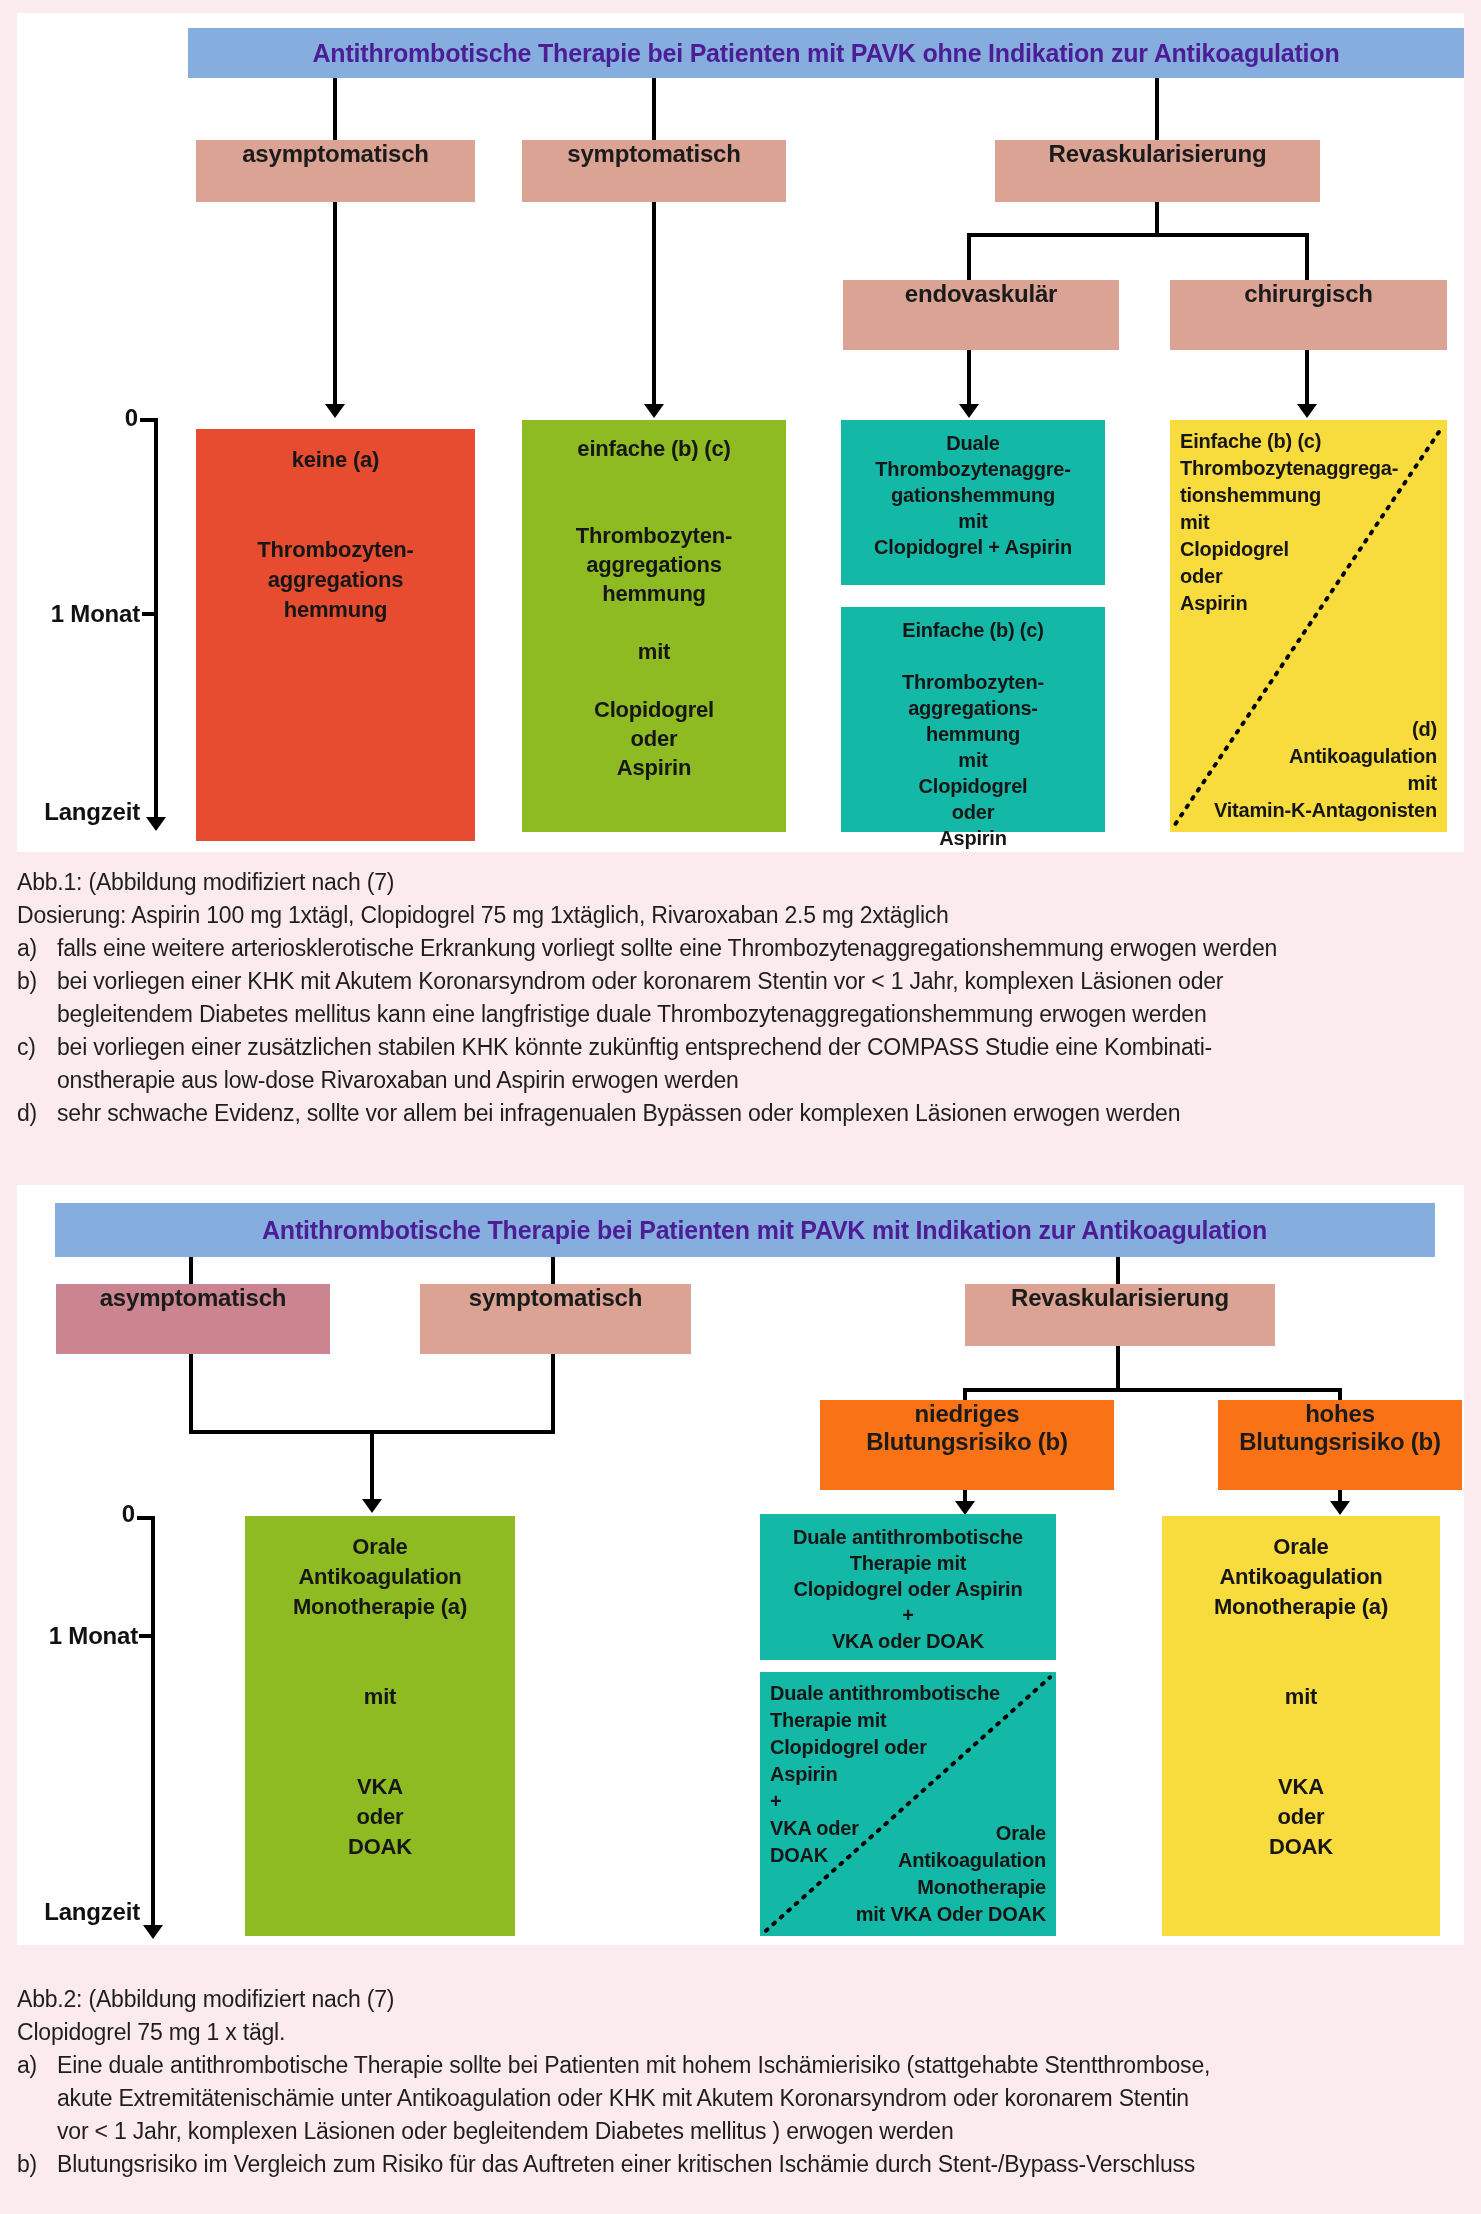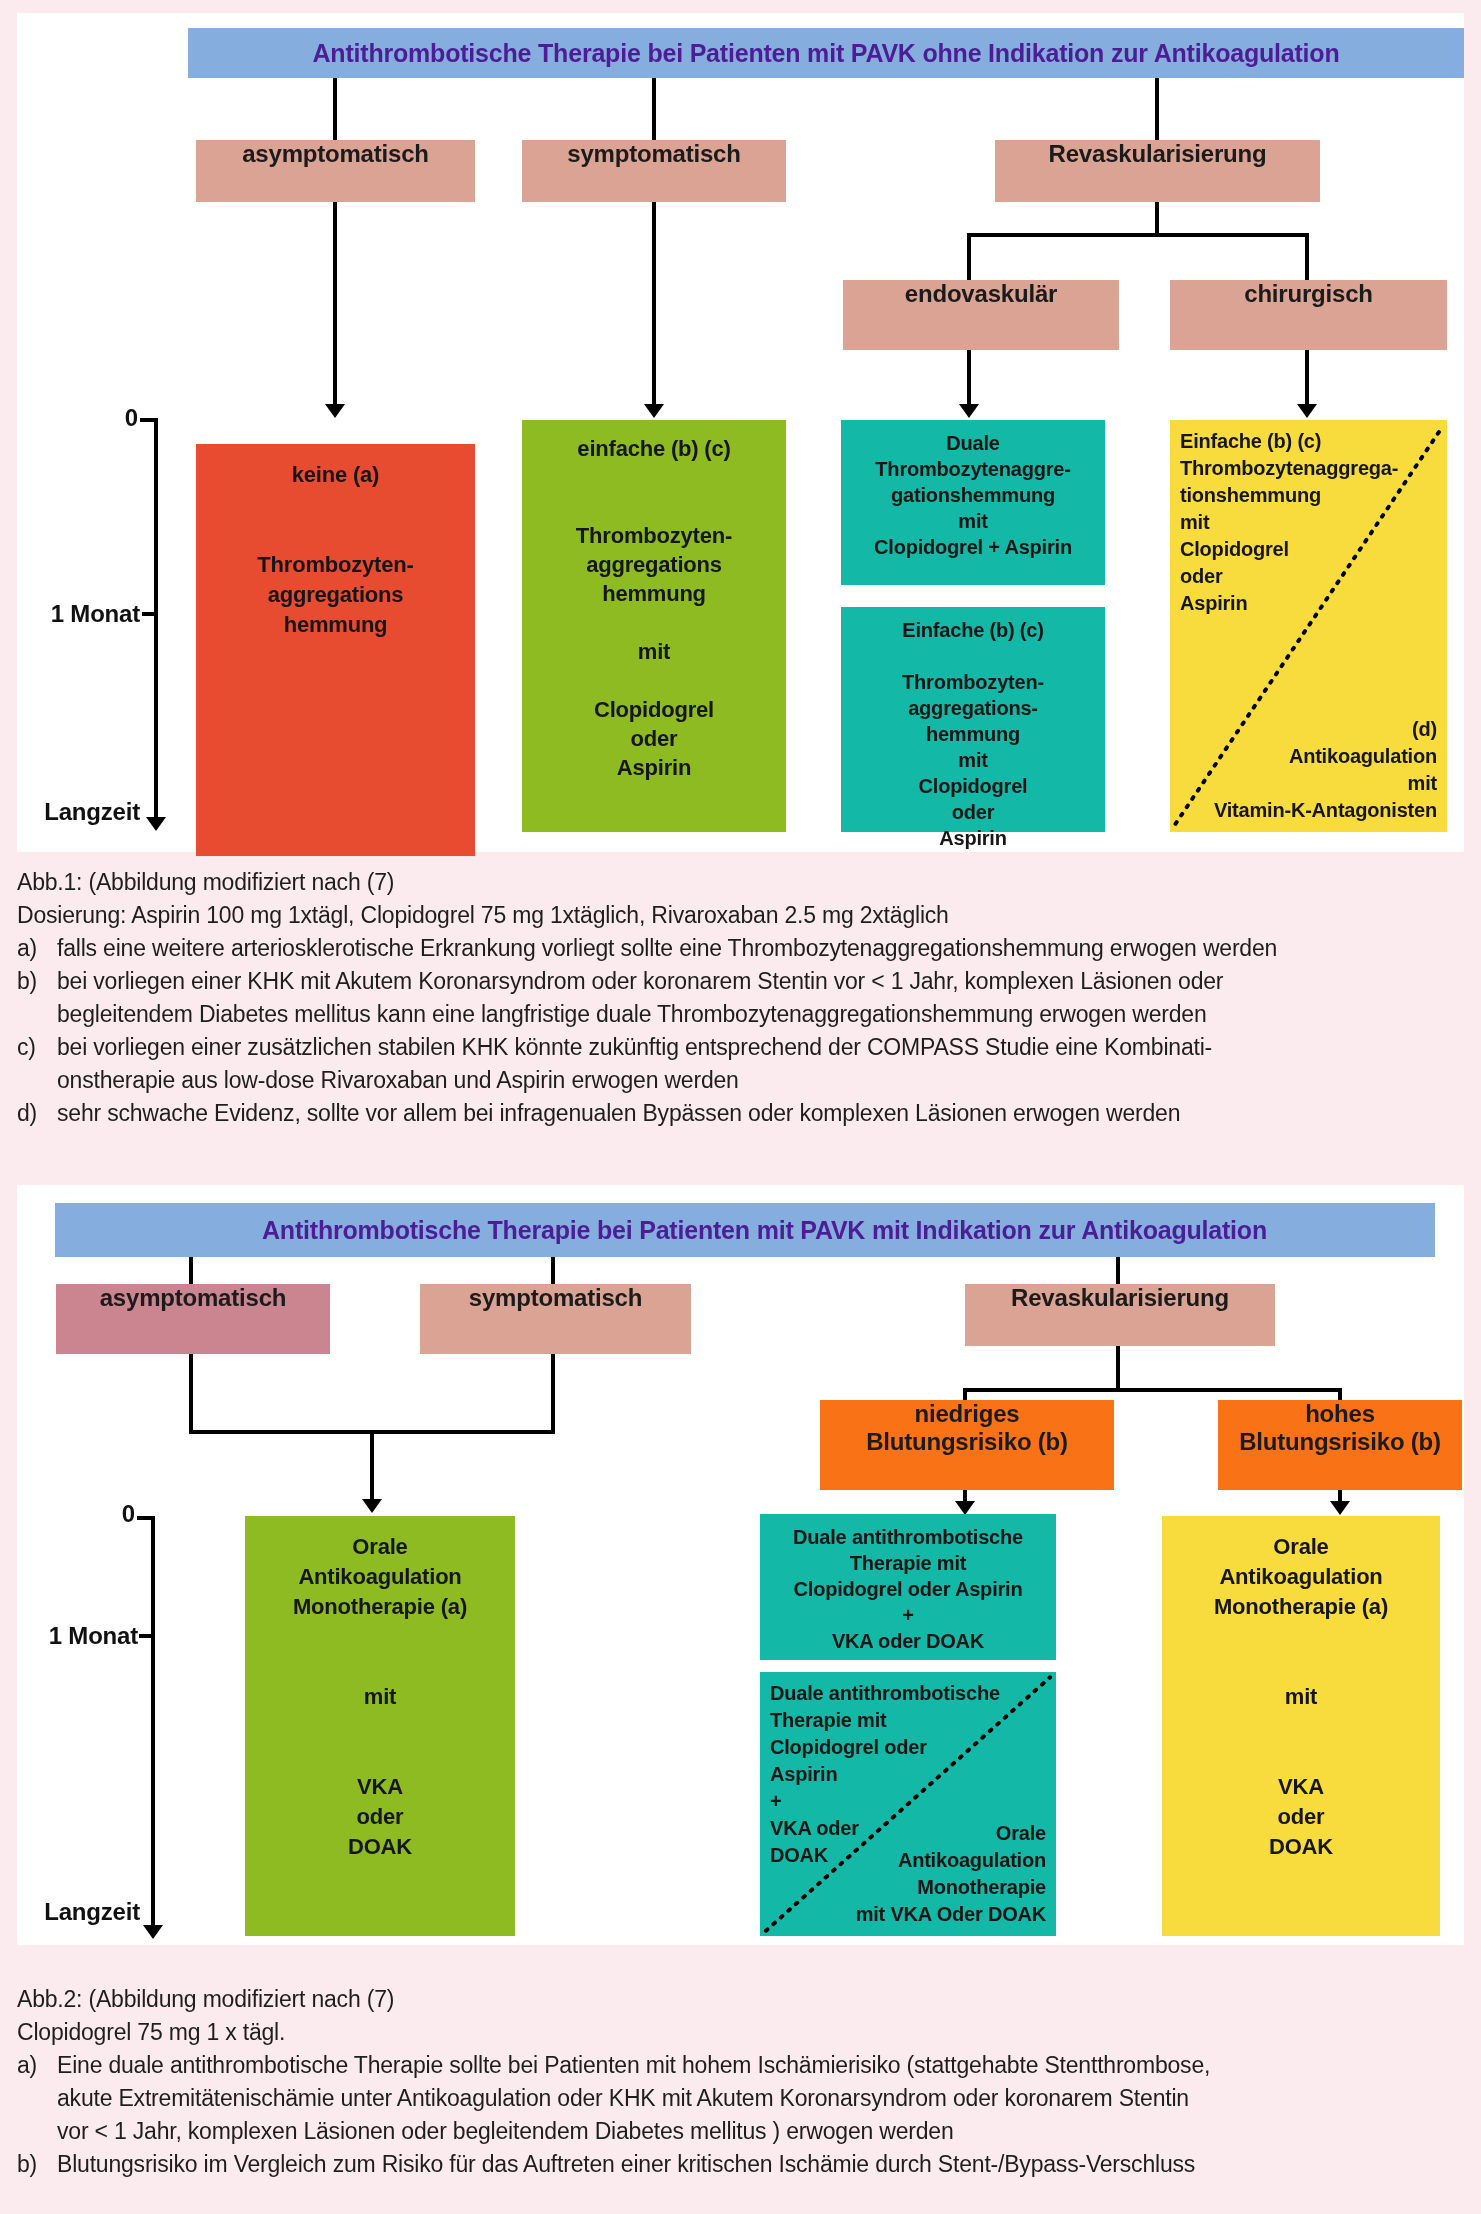--- a/index.html
+++ b/index.html
@@ -79,21 +79,21 @@
   <div class="arrow" style="left:967px;top:350px;height:55px;"></div>
   <div class="arrow" style="left:1305px;top:350px;height:55px;"></div>
 
   <div class="tlab" style="left:98px;top:404px;width:40px;">0</div>
   <div class="hline" style="left:140px;top:418px;width:18px;"></div>
   <div class="arrow" style="left:154px;top:418px;height:400px;"></div>
   <div class="tlab" style="left:0px;top:600px;width:140px;">1 Monat</div>
   <div class="hline" style="left:142px;top:612px;width:14px;"></div>
   <div class="tlab" style="left:10px;top:798px;width:130px;">Langzeit</div>
 
-  <div class="cbox red big2" style="left:196px;top:444px;width:279px;height:412px;">
+  <div class="cbox red big2" style="left:196px;top:429px;width:279px;height:412px;">
     <span class="ml">keine  (a)
 
 
 Thrombozyten-
 aggregations
 hemmung</span>
   </div>
   <div class="cbox green big" style="left:522px;top:420px;width:264px;height:412px;">
     <span class="ml">einfache (b) (c)
 

